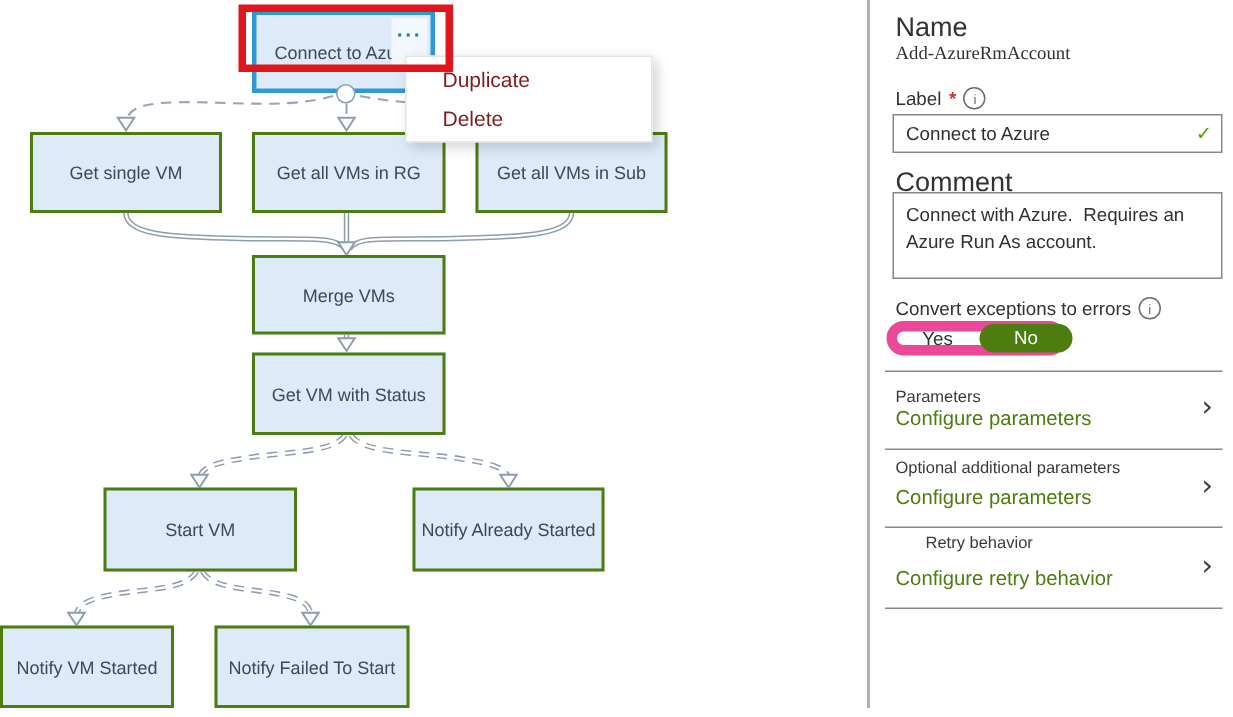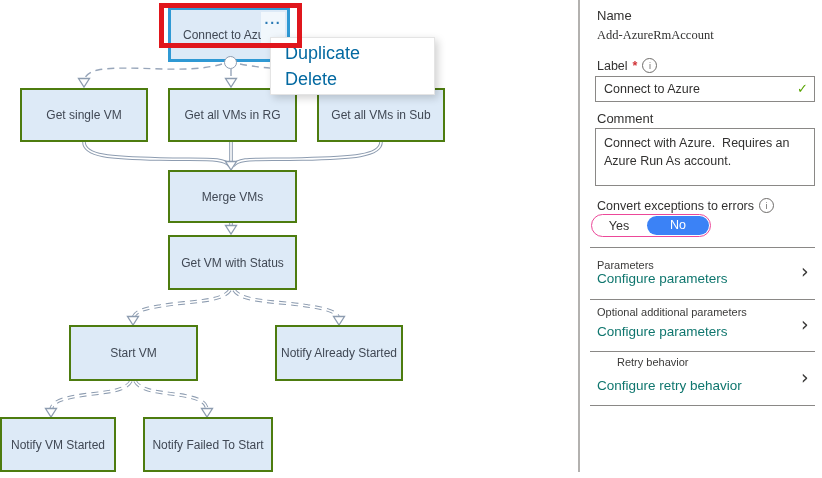--- a/index.html
+++ b/index.html
@@ -15,49 +15,49 @@
   .node.selected{border:3px solid #2f99d4;}
   .ellipsis-btn{position:absolute;top:2px;right:2px;width:24px;height:31px;background:#f1f7fc;
         display:flex;align-items:flex-start;justify-content:center;cursor:pointer;}
   .ellipsis-btn span{color:#2a7ab5;font-weight:bold;font-size:14px;letter-spacing:1px;line-height:22px;}
   #port-circle{position:absolute;left:224px;top:56px;width:13px;height:13px;border-radius:50%;
         background:#fff;border:1.5px solid #8d9cb0;box-sizing:border-box;z-index:2;}
 
   
   #context-menu{position:absolute;left:270px;top:37px;width:163px;background:#fff;
         border:1px solid #e4e4e4;box-shadow:3px 3px 8px rgba(0,0,0,.18);z-index:3;padding:2px 0;}
-  .menu-item{height:26px;line-height:26px;padding-left:14px;font-size:18px;color:#0369a1;cursor:pointer;}
+  .menu-item{height:26px;line-height:26px;padding-left:24px;font-size:14px;color:#7f1d1d;cursor:pointer;}
 
   
   #highlight-box{position:absolute;left:159px;top:3px;width:143px;height:45px;box-sizing:border-box;
         border:5px solid #e0161c;z-index:4;pointer-events:none;}
 
   
   #panel-divider{position:absolute;left:578px;top:0;width:2px;height:472px;background:#b3b1af;}
-  .plabel{position:absolute;font-size:13px;color:#323130;}
+  .plabel{position:absolute;font-size:18px;color:#323130;}
   .pvalue{position:absolute;font-size:12.5px;color:#323130;}
   .label-row{position:absolute;display:flex;align-items:center;gap:5px;font-size:12.5px;}
   .req{color:#d13438;font-weight:bold;}
   .info-icon{display:inline-flex;align-items:center;justify-content:center;width:13px;height:13px;
         border:1px solid #6e6c6a;border-radius:50%;font-size:9px;color:#6e6c6a;font-style:normal;}
   #label-input-wrap{position:absolute;left:595px;top:76px;width:220px;height:26px;}
   #label-input{width:100%;height:100%;box-sizing:border-box;border:1px solid #8a8886;
         font-family:inherit;font-size:12.5px;color:#323130;padding:0 26px 0 8px;outline:none;}
   #valid-check{position:absolute;right:7px;top:5px;color:#57a300;font-size:13px;pointer-events:none;}
   #comment-box{position:absolute;left:595px;top:128px;width:220px;height:58px;box-sizing:border-box;
         border:1px solid #8a8886;font-family:inherit;font-size:12.5px;line-height:1.45;color:#323130;
         padding:5px 8px;resize:none;outline:none;}
   #toggle{position:absolute;left:591px;top:214px;width:120px;height:23px;box-sizing:border-box;
-        border:1px solid #ec4899;border-radius:12px;display:flex;align-items:center;background:#fff;}
+        border:7px solid #ec4899;border-radius:12px;display:flex;align-items:center;background:#fff;}
   .toggle-opt{flex:0 0 54px;text-align:center;font-size:12.5px;color:#323130;cursor:pointer;}
-  .toggle-opt.active{flex:0 0 62px;height:19px;line-height:19px;margin:1px;background:#3b82f6;
+  .toggle-opt.active{flex:0 0 62px;height:19px;line-height:19px;margin:1px;background:#4d7c0f;
         border-radius:10px;color:#fff;}
   .sep{position:absolute;left:590px;width:225px;height:1px;background:#8a8886;}
   .section-label{position:absolute;left:597px;font-size:11px;color:#3b3a39;}
-  .section-action{position:absolute;left:597px;font-size:13.5px;color:#0f766e;cursor:pointer;}
+  .section-action{position:absolute;left:597px;font-size:13.5px;color:#4d7c0f;cursor:pointer;}
   .chevron{position:absolute;left:801px;font-size:19px;color:#3b3a39;line-height:1;cursor:pointer;
         font-family:"DejaVu Sans",sans-serif;}
 </style>
 </head>
 <body>
 
 <div id="canvas">
 
   <svg id="wires" width="578" height="478">
 

